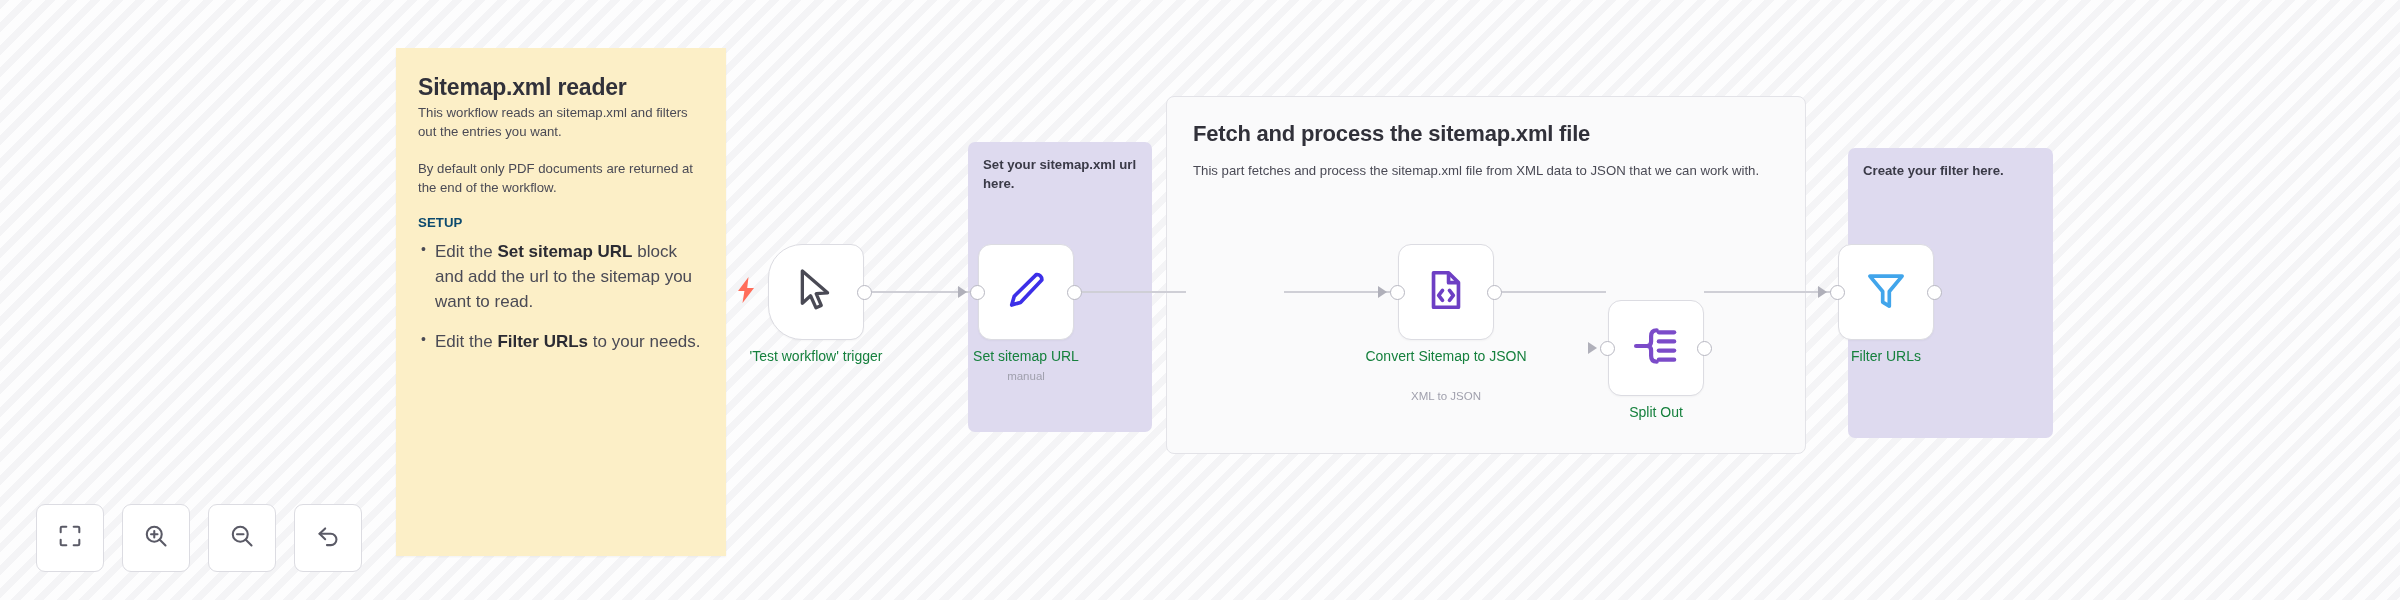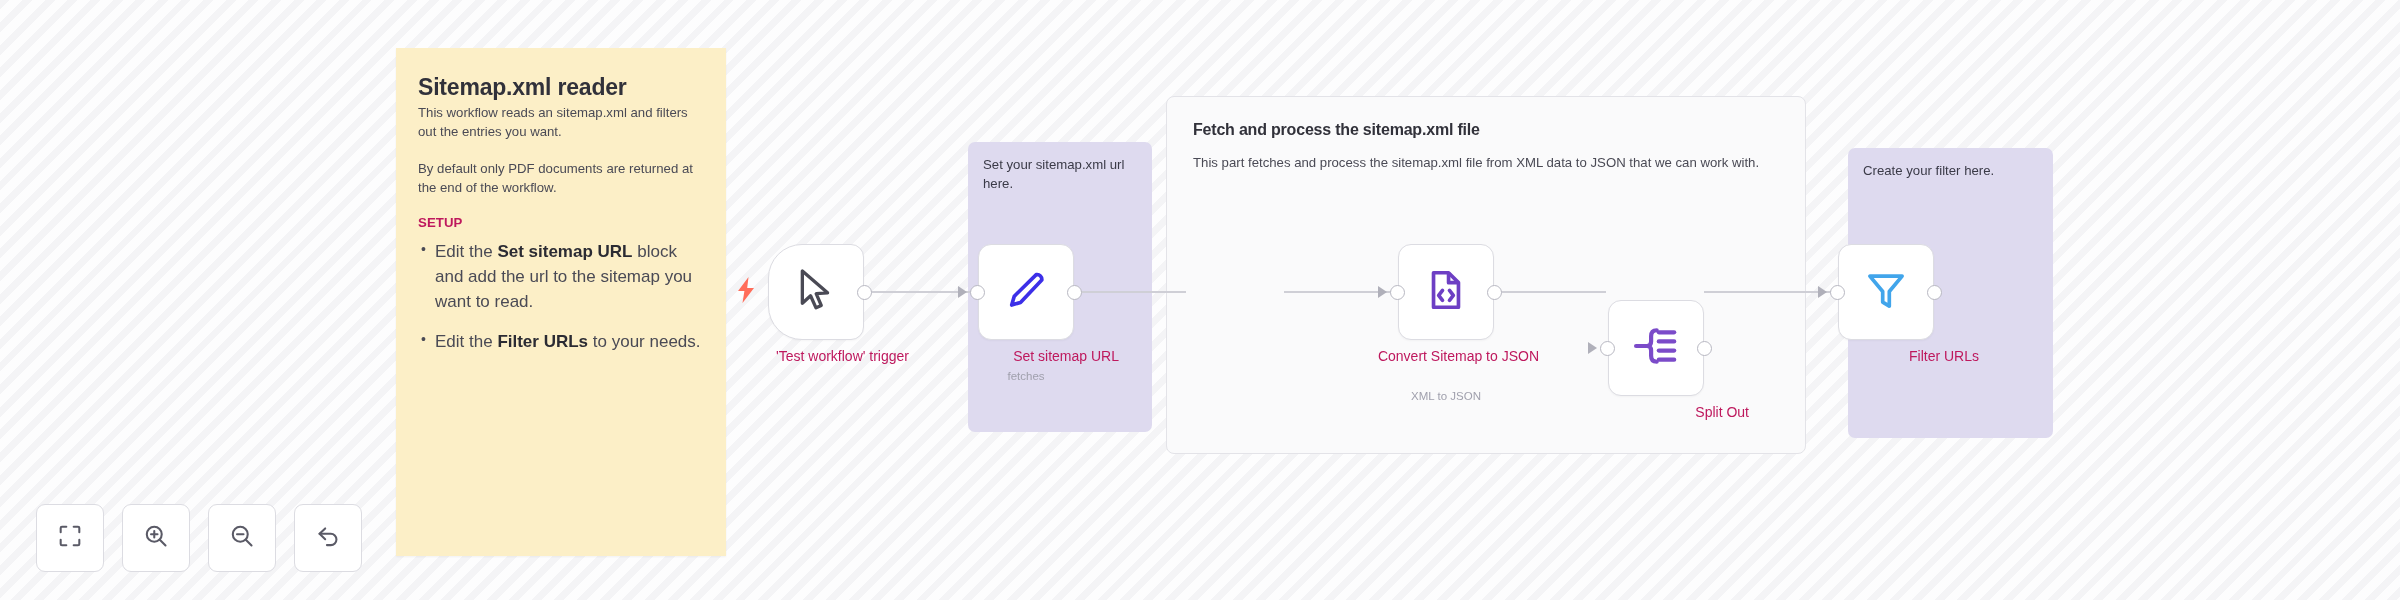--- a/index.html
+++ b/index.html
@@ -55,21 +55,21 @@
   .sticky-para {
     font-size: 13.2px;
     line-height: 1.47;
     color: #4a4a55;
     margin-bottom: 17px;
   }
 
   .sticky-subhead {
     font-size: 13.2px;
     font-weight: bold;
-    color: #be185d;
+    color: #0c4a6e;
     margin-bottom: 10px;
     letter-spacing: 0.1px;
   }
 
   .sticky-list {
     list-style: none;
   }
 
   .sticky-list li {
     position: relative;
@@ -94,41 +94,41 @@
   
   .sticky-purple {
     background: #dedaef;
     border-radius: 7px;
     padding: 14px 15px 0 15px;
   }
 
   .sticky-purple .note-text {
     font-size: 13.2px;
     line-height: 1.42;
-    font-weight: normal;
+    font-weight: bold;
     color: #3a3a47;
   }
 
   #sticky-set-url { left: 968px; top: 142px; width: 184px; height: 290px; }
   #sticky-filter  { left: 1828px; top: 148px; width: 205px; height: 290px; margin-left: 20px; }
 
   
   .sticky-panel {
     left: 1166px;
     top: 96px;
     width: 640px;
     height: 358px;
     background: #fafafb;
     border: 1px solid #e3e3e8;
     border-radius: 8px;
     padding: 24px 26px 0 26px;
   }
 
   .panel-title {
-    font-size: 16px;
+    font-size: 22px;
     font-weight: bold;
     color: #31313a;
     letter-spacing: -0.2px;
     margin-bottom: 14px;
   }
 
   .panel-para {
     font-size: 13.2px;
     line-height: 1.5;
     color: #4a4a55;
@@ -156,24 +156,24 @@
   .node-box.trigger {
     border-radius: 34px 13px 13px 34px;
   }
 
   .node-label {
     position: absolute;
     top: 104px;
     left: 50%;
     transform: translateX(-50%);
     width: 186px;
-    text-align: right;
+    text-align: center;
     font-size: 14px;
     line-height: 1.28;
-    color: #be185d;
+    color: #15803d;
     white-space: nowrap;
   }
 
   .node-label.wrap { white-space: normal; }
 
   .node-sublabel {
     position: absolute;
     left: 50%;
     transform: translateX(-50%);
     width: 186px;
@@ -308,21 +308,21 @@
       <span>
         <svg width="44" height="44" viewBox="0 0 24 24">
           <path d="M17.6 3.6 a2.6 2.6 0 0 1 3.0 3.0 L9.0 18.8 L4.2 20.2 L5.6 15.4 Z" fill="none" stroke="#3c2fe8" stroke-width="2" stroke-linejoin="round" stroke-linecap="round"></path>
         </svg>
       </span>
     </div>
     <div class="arrowhead" style="left:-20px;"></div>
     <div class="endpoint in"></div>
     <div class="endpoint out"></div>
     <div class="node-label">Set sitemap URL</div>
-    <div class="node-sublabel" style="top:126px;">fetches</div>
+    <div class="node-sublabel" style="top:126px;">manual</div>
   </div>
 
 
   <div class="node" style="left:1398px; top:244px;">
     <div class="node-box">
       <span>
         <svg width="44" height="44" viewBox="0 0 24 24">
           <path d="M5.2 2.6 h8.2 l5.4 5.4 v13.4 h-13.6 Z" fill="none" stroke="#6d3fc4" stroke-width="2" stroke-linejoin="round"></path>
           <path d="M13.4 2.6 v5.4 h5.4" fill="none" stroke="#6d3fc4" stroke-width="2" stroke-linejoin="round"></path>
           <path d="M10.1 12.2 L8.0 14.9 L10.1 17.6" fill="none" stroke="#6d3fc4" stroke-width="2" stroke-linecap="round" stroke-linejoin="round"></path>

